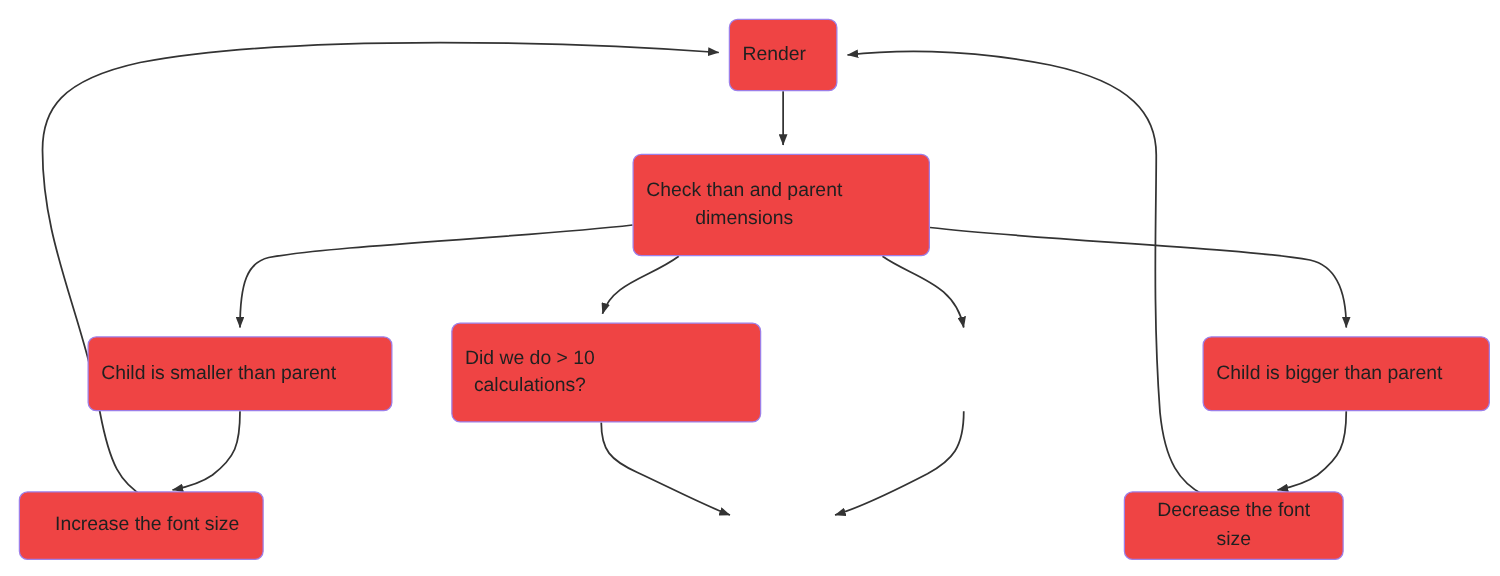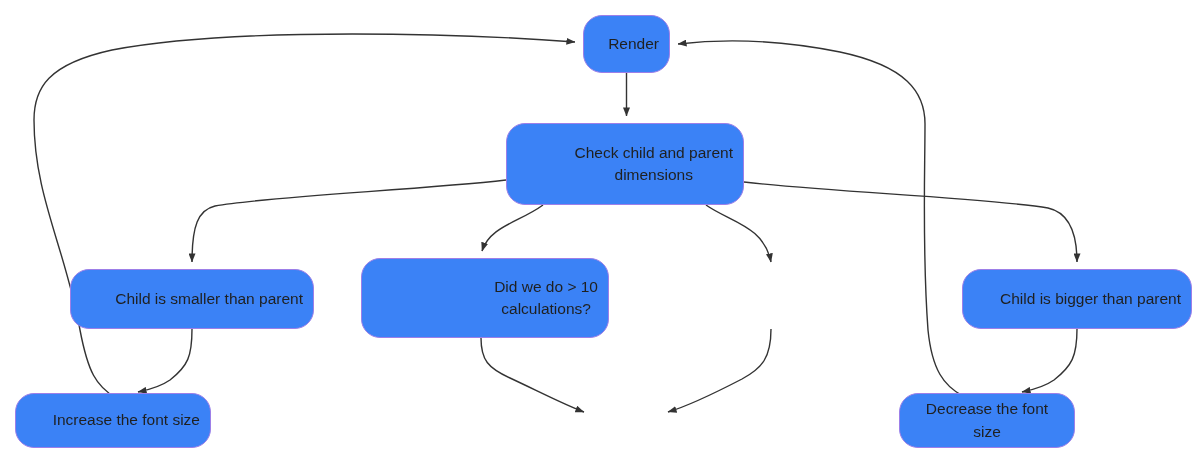--- a/index.html
+++ b/index.html
@@ -21,26 +21,26 @@
   #edge-layer {
     position: absolute;
     left: 0;
     top: 0;
     width: 1200px;
     height: 461px;
   }
   .node {
     position: absolute;
     box-sizing: border-box;
-    background: #3b82f6;
+    background: #ef4444;
     border: 1.3px solid #9D7FE8;
-    border-radius: 19px;
+    border-radius: 7px;
     display: flex;
     align-items: center;
-    justify-content: flex-end;
+    justify-content: flex-start;
     text-align: center;
     color: #1f2020;
     font-size: 15.5px;
     line-height: 1.45;
     font-family: "Liberation Sans", sans-serif;
     padding: 4px 10px;
     z-index: 2;
   }
   .node-label {
     display: block;
@@ -80,21 +80,21 @@
     <path d="M116,398 C96,386 88,372 80,330 C66,250 34,196 34,120 C34,88 48,64 112,50 C240,26 470,34 575,42" fill="none" stroke="#333333" stroke-width="1.4" marker-end="url(#arrowhead)"></path>
 
     <path d="M963,396 C944,386 932,370 928,330 C922,250 925,172 925,124 C925,92 906,66 840,52 C770,38 712,40 678,44" fill="none" stroke="#333333" stroke-width="1.4" marker-end="url(#arrowhead)"></path>
   </svg>
 
   <div class="node" style="left:583px; top:15px; width:87px; height:58px;">
     <span class="node-label">Render</span>
   </div>
 
   <div class="node" style="left:506px; top:123px; width:238px; height:82px;">
-    <span class="node-label">Check child and parent
+    <span class="node-label">Check than and parent
 dimensions</span>
   </div>
 
   <div class="node" style="left:70px; top:269px; width:244px; height:60px;">
     <span class="node-label">Child is smaller than parent</span>
   </div>
 
   <div class="node" style="left:361px; top:258px; width:248px; height:80px;">
     <span class="node-label">Did we do &gt; 10
 calculations?</span>

